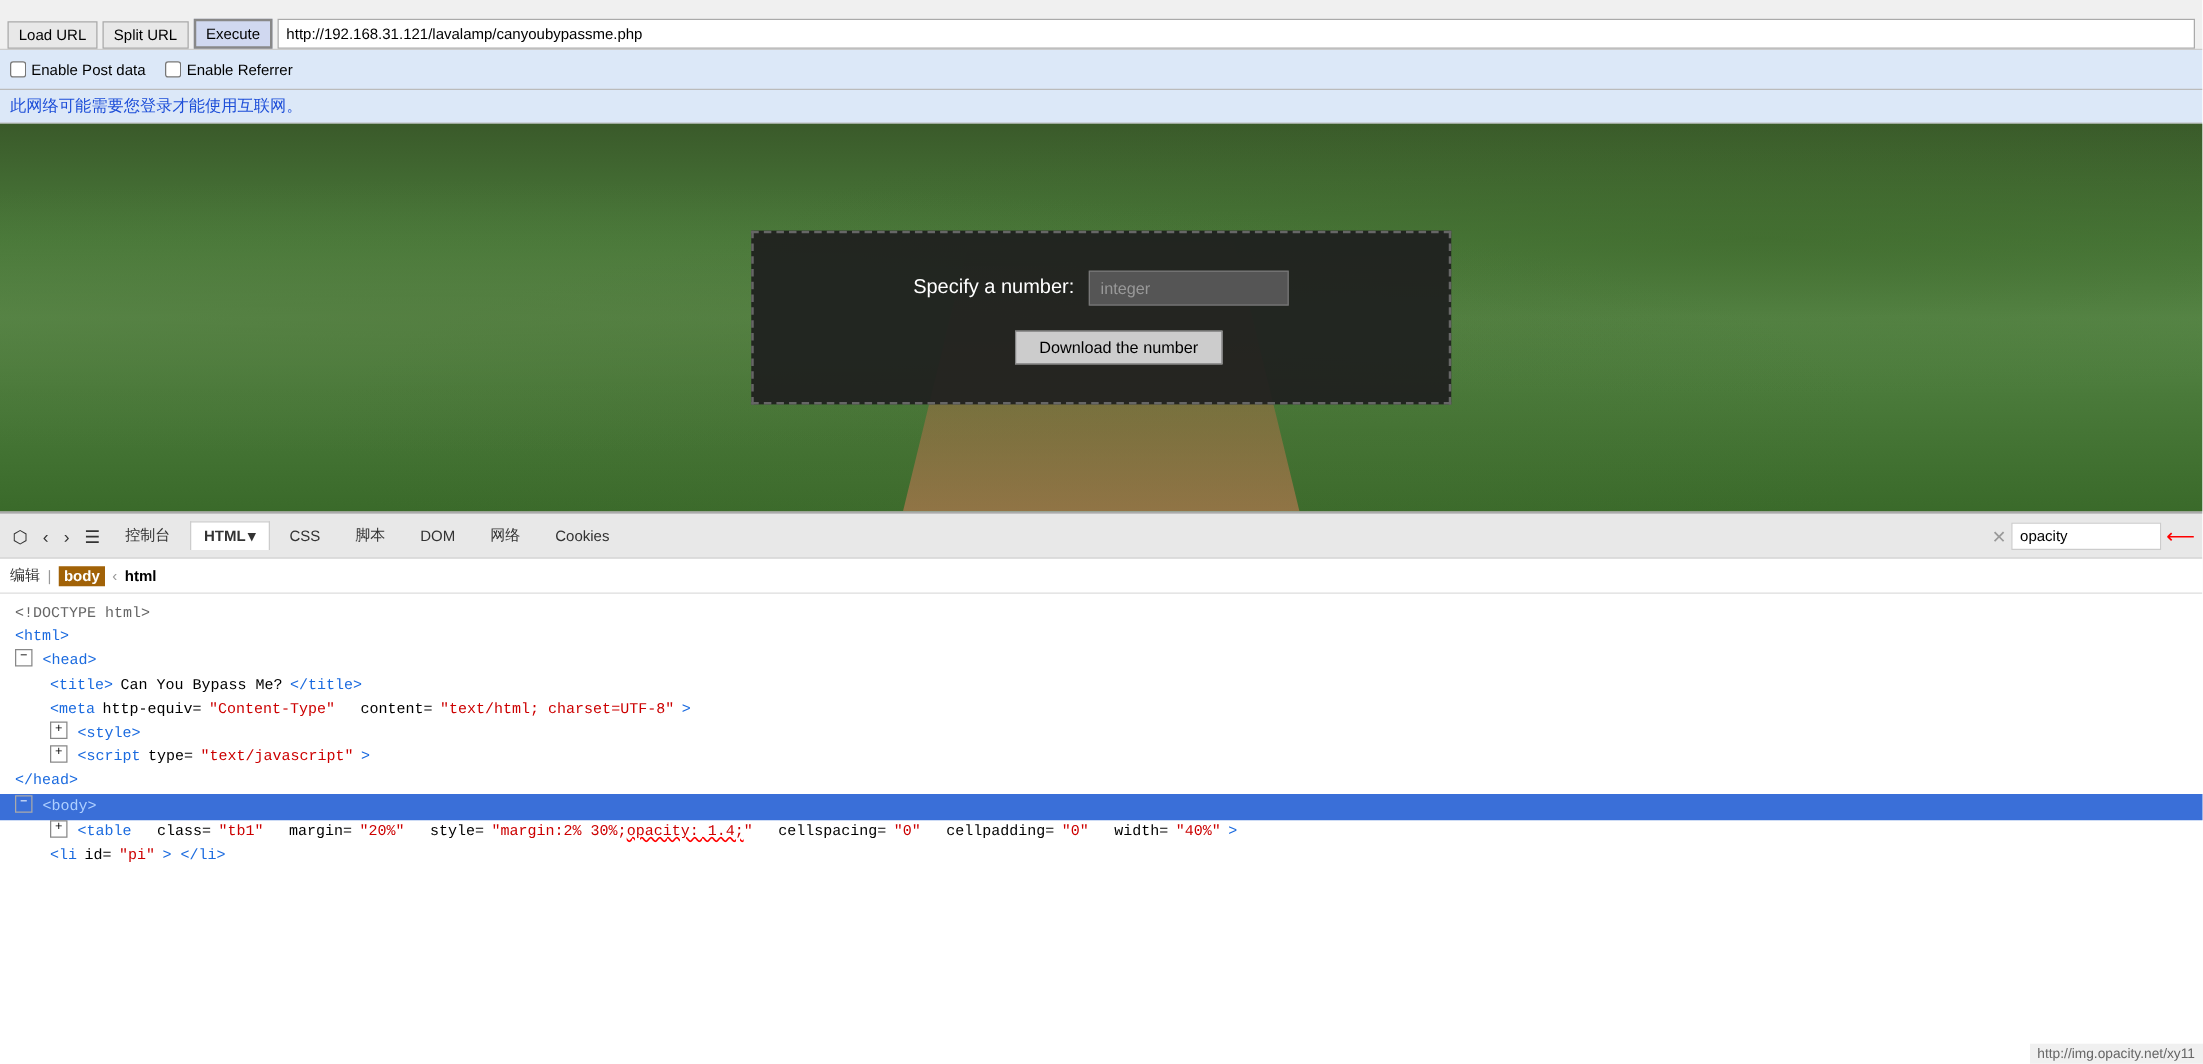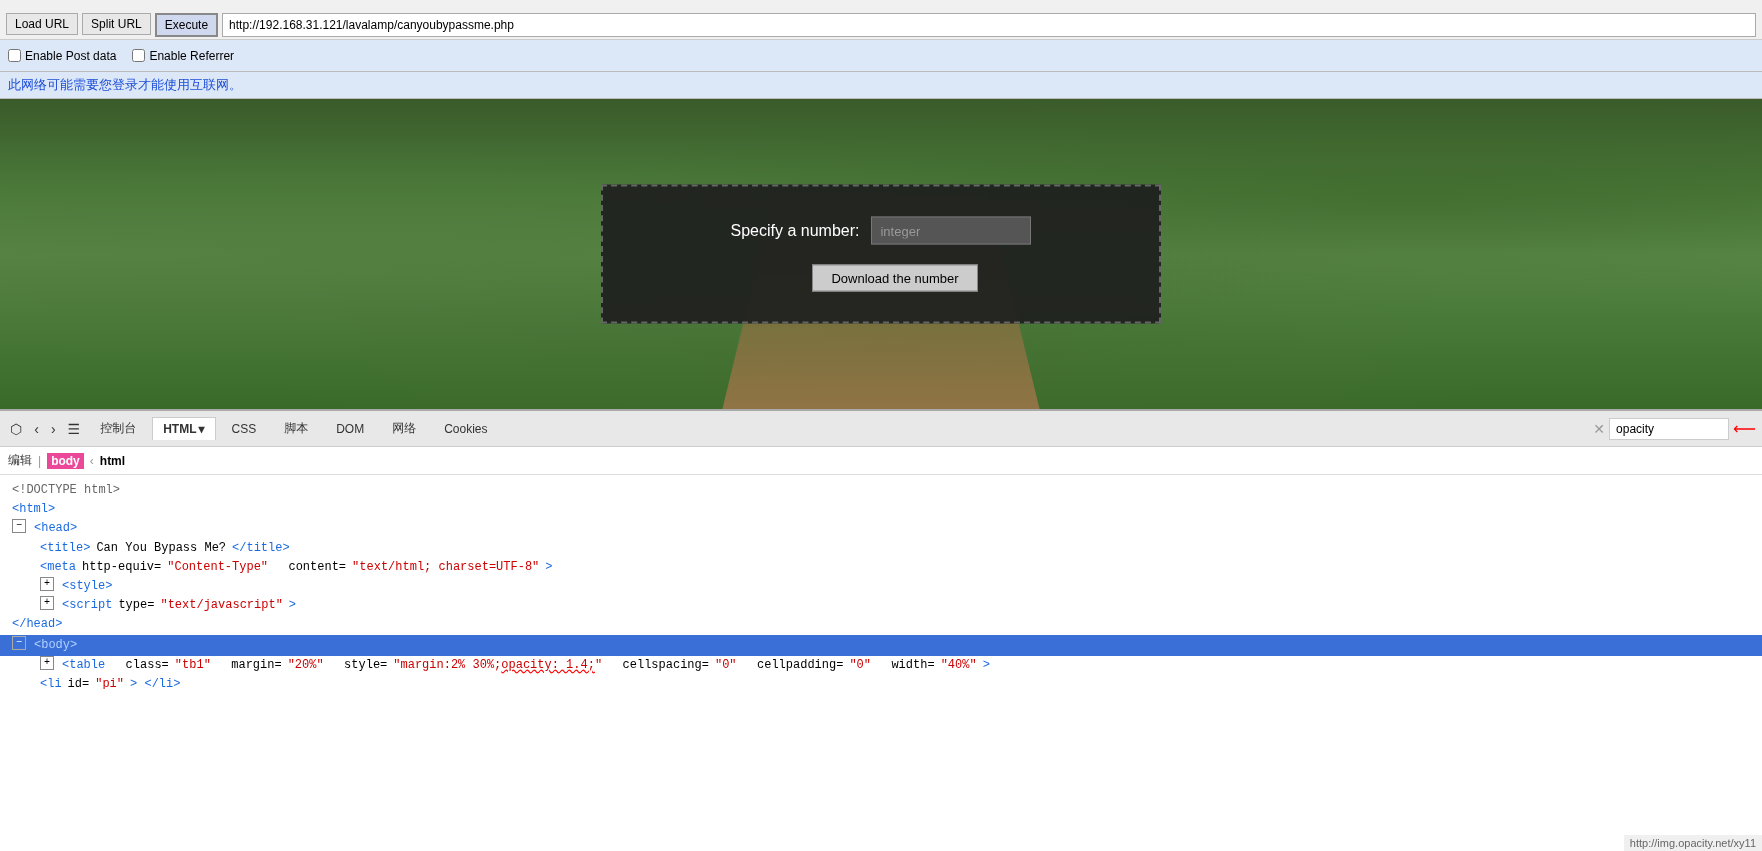--- a/index.html
+++ b/index.html
@@ -1,24 +1,24 @@
 <!DOCTYPE html>
 <html><head>
   <meta charset="utf-8">
   <style>
     * { margin: 0; padding: 0; box-sizing: border-box; }
     body { font-family: Arial, sans-serif; font-size: 13px; background: #fff; overflow: hidden; }
 
     
     #toolbar {
       display: flex;
-      align-items: flex-start;
+      align-items: flex-end;
       background: #f0f0f0;
       border-bottom: 1px solid #ccc;
-      padding: 13px 6px;
+      padding: 0 6px;
       gap: 4px;
       height: 40px;
     }
     .tool-btn {
       background: #e8e8e8;
       border: 1px solid #aaa;
       padding: 3px 8px;
       cursor: pointer;
       font-size: 12px;
       white-space: nowrap;
@@ -253,21 +253,21 @@
 
     .breadcrumb-sep { color: #999; }
 
     .breadcrumb-tag {
       color: #000;
       font-weight: bold;
       font-size: 12px;
     }
 
     .breadcrumb-tag.selected {
-      background: #ec4899;
+      background: #a16207;
       color: #fff;
       padding: 1px 4px;
     }
 
     
     #devtools-code {
       background: #fff;
       padding: 6px 12px;
       font-family: 'Courier New', monospace;
       font-size: 12px;

